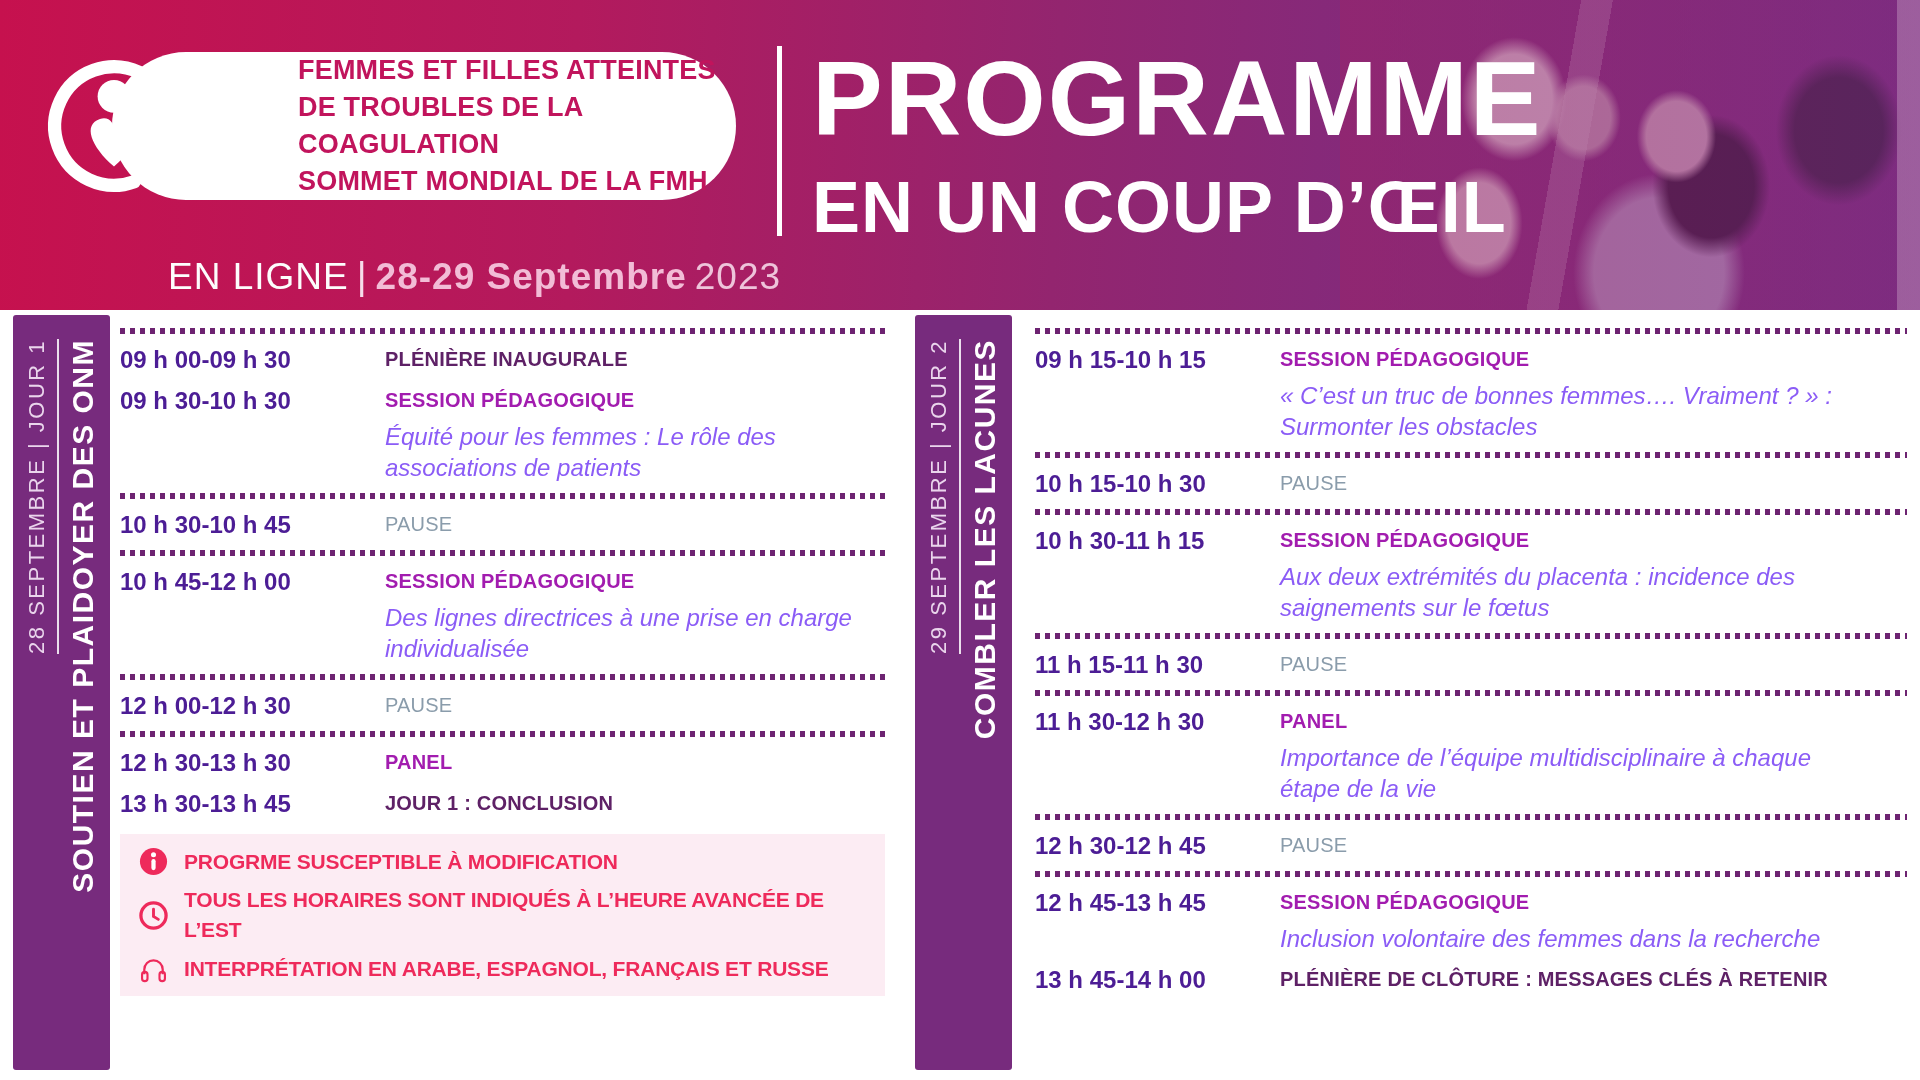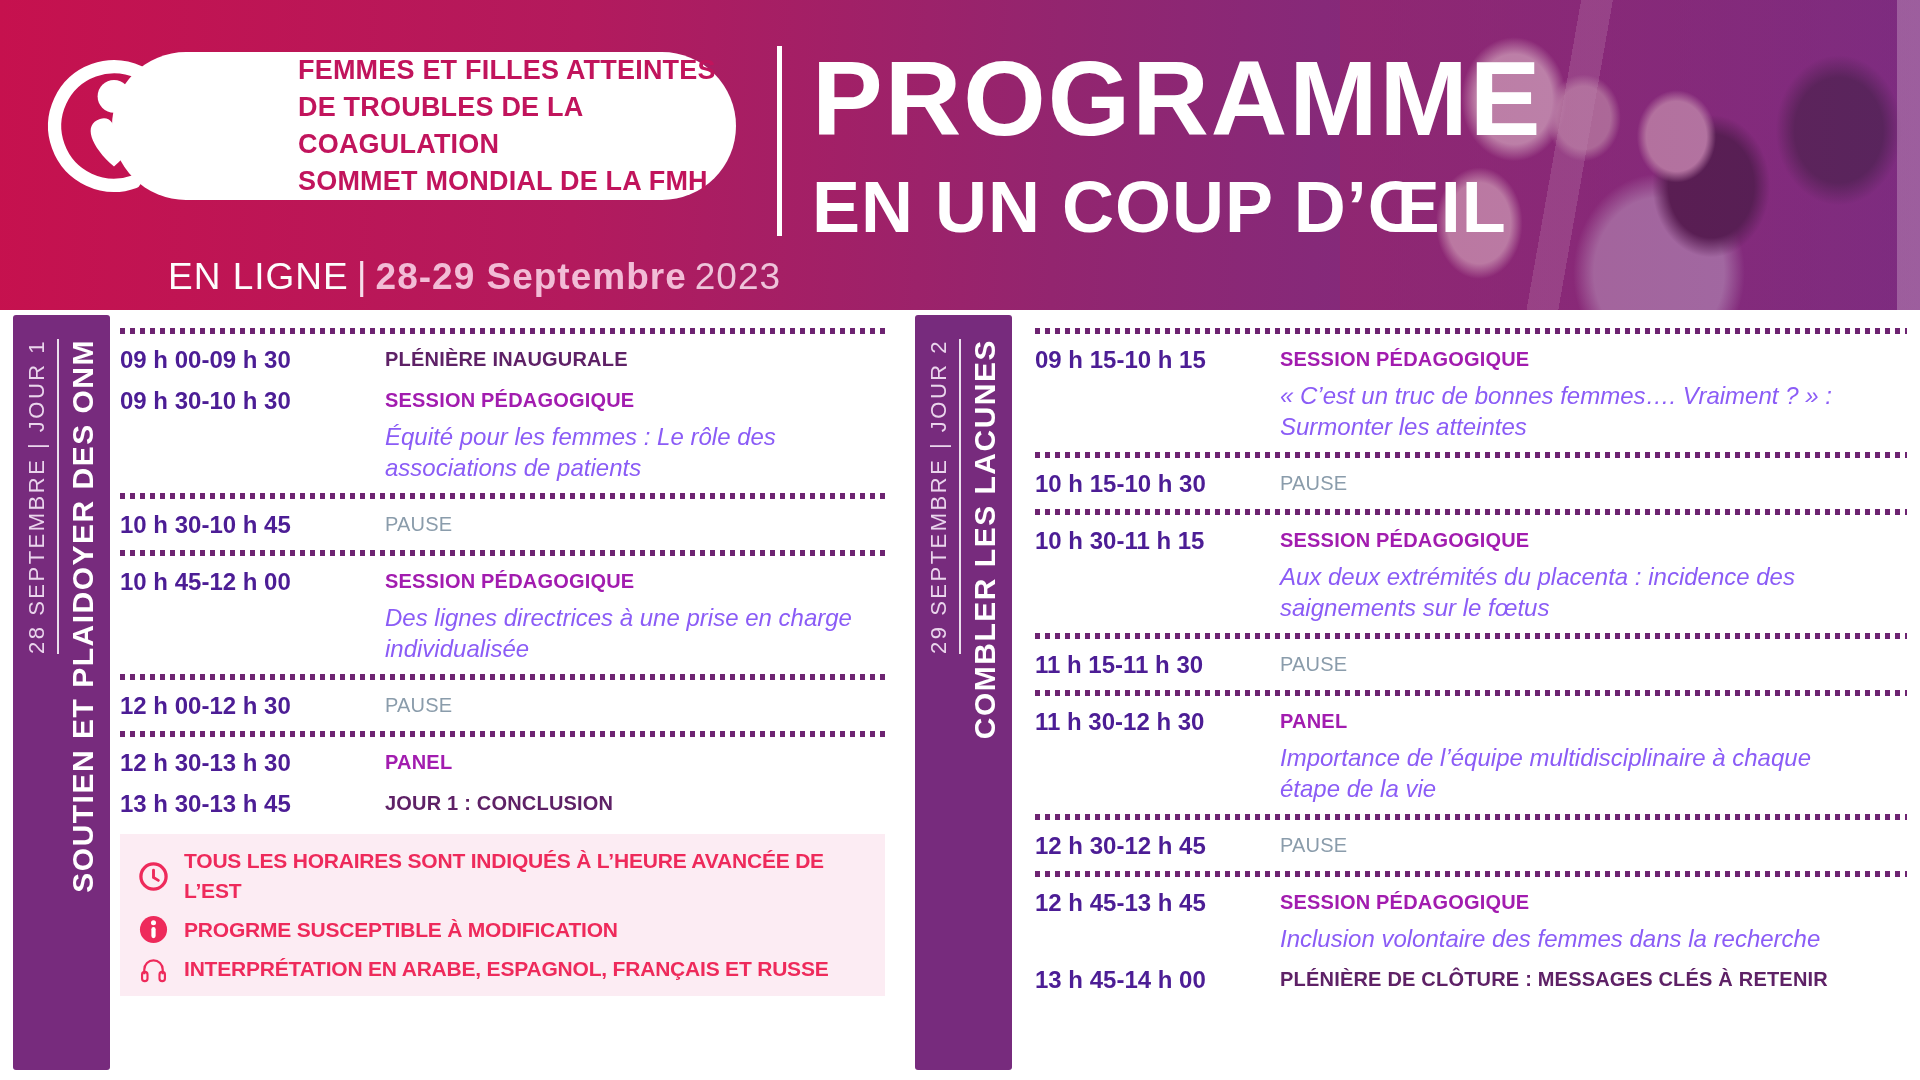--- a/index.html
+++ b/index.html
@@ -195,32 +195,32 @@
         <div class="srow">
           <div class="stime">13 h 30-13 h 45</div>
           <div class="scell">
             <div class="stitle k-purple">JOUR 1 : CONCLUSION</div>
           </div>
         </div>
       </div>
     <div class="notes">
         <div class="note">
           <span class="note-icon"><svg viewBox="0 0 32 32">
-              <circle cx="16" cy="16" r="13" fill="none" stroke="#ee2a5b" stroke-width="3.4"></circle>
-              <path d="M16 9.5 V17 L21 20" fill="none" stroke="#ee2a5b" stroke-width="3" stroke-linecap="round"></path>
-            </svg></span>
-          <span class="note-text">TOUS LES HORAIRES SONT INDIQUÉS À L’HEURE AVANCÉE DE L’EST</span>
-        </div>
-        <div class="note">
-          <span class="note-icon"><svg viewBox="0 0 32 32">
               <circle cx="16" cy="16" r="14" fill="#ee2a5b"></circle>
               <circle cx="16" cy="9" r="2.6" fill="#ffffff"></circle>
               <rect x="13.8" y="13.5" width="4.4" height="11.5" rx="2.2" fill="#ffffff"></rect>
             </svg></span>
           <span class="note-text">PROGRME SUSCEPTIBLE À MODIFICATION</span>
+        </div>
+        <div class="note">
+          <span class="note-icon"><svg viewBox="0 0 32 32">
+              <circle cx="16" cy="16" r="13" fill="none" stroke="#ee2a5b" stroke-width="3.4"></circle>
+              <path d="M16 9.5 V17 L21 20" fill="none" stroke="#ee2a5b" stroke-width="3" stroke-linecap="round"></path>
+            </svg></span>
+          <span class="note-text">TOUS LES HORAIRES SONT INDIQUÉS À L’HEURE AVANCÉE DE L’EST</span>
         </div>
         <div class="note">
           <span class="note-icon"><svg viewBox="0 0 32 32">
               <path d="M6.5 22 v-5 a9.5 9.5 0 0 1 19 0 v5" fill="none" stroke="#ee2a5b" stroke-width="2.3"></path>
               <rect x="4.2" y="19.5" width="5.6" height="9.5" rx="2.8" fill="none" stroke="#ee2a5b" stroke-width="2.2"></rect>
               <rect x="22.2" y="19.5" width="5.6" height="9.5" rx="2.8" fill="none" stroke="#ee2a5b" stroke-width="2.2"></rect>
             </svg></span>
           <span class="note-text">INTERPRÉTATION EN ARABE, ESPAGNOL, FRANÇAIS ET RUSSE</span>
         </div>
       </div>
@@ -233,21 +233,21 @@
     <span class="bar-theme">COMBLER LES LACUNES</span>
   </div>
   <div class="day-content">
     <div class="rows">
         <div class="dots"></div>
         <div class="srow">
           <div class="stime">09 h 15-10 h 15</div>
           <div class="scell">
             <div class="stitle k-pink">SESSION PÉDAGOGIQUE</div>
             <div class="sdesc">« C’est un truc de bonnes femmes…. Vraiment ? »  :
-Surmonter les atteintes</div>
+Surmonter les obstacles</div>
           </div>
         </div>
         <div class="dots"></div>
         <div class="srow">
           <div class="stime">10 h 15-10 h 30</div>
           <div class="scell">
             <div class="stitle k-gray">PAUSE</div>
           </div>
         </div>
         <div class="dots"></div>

